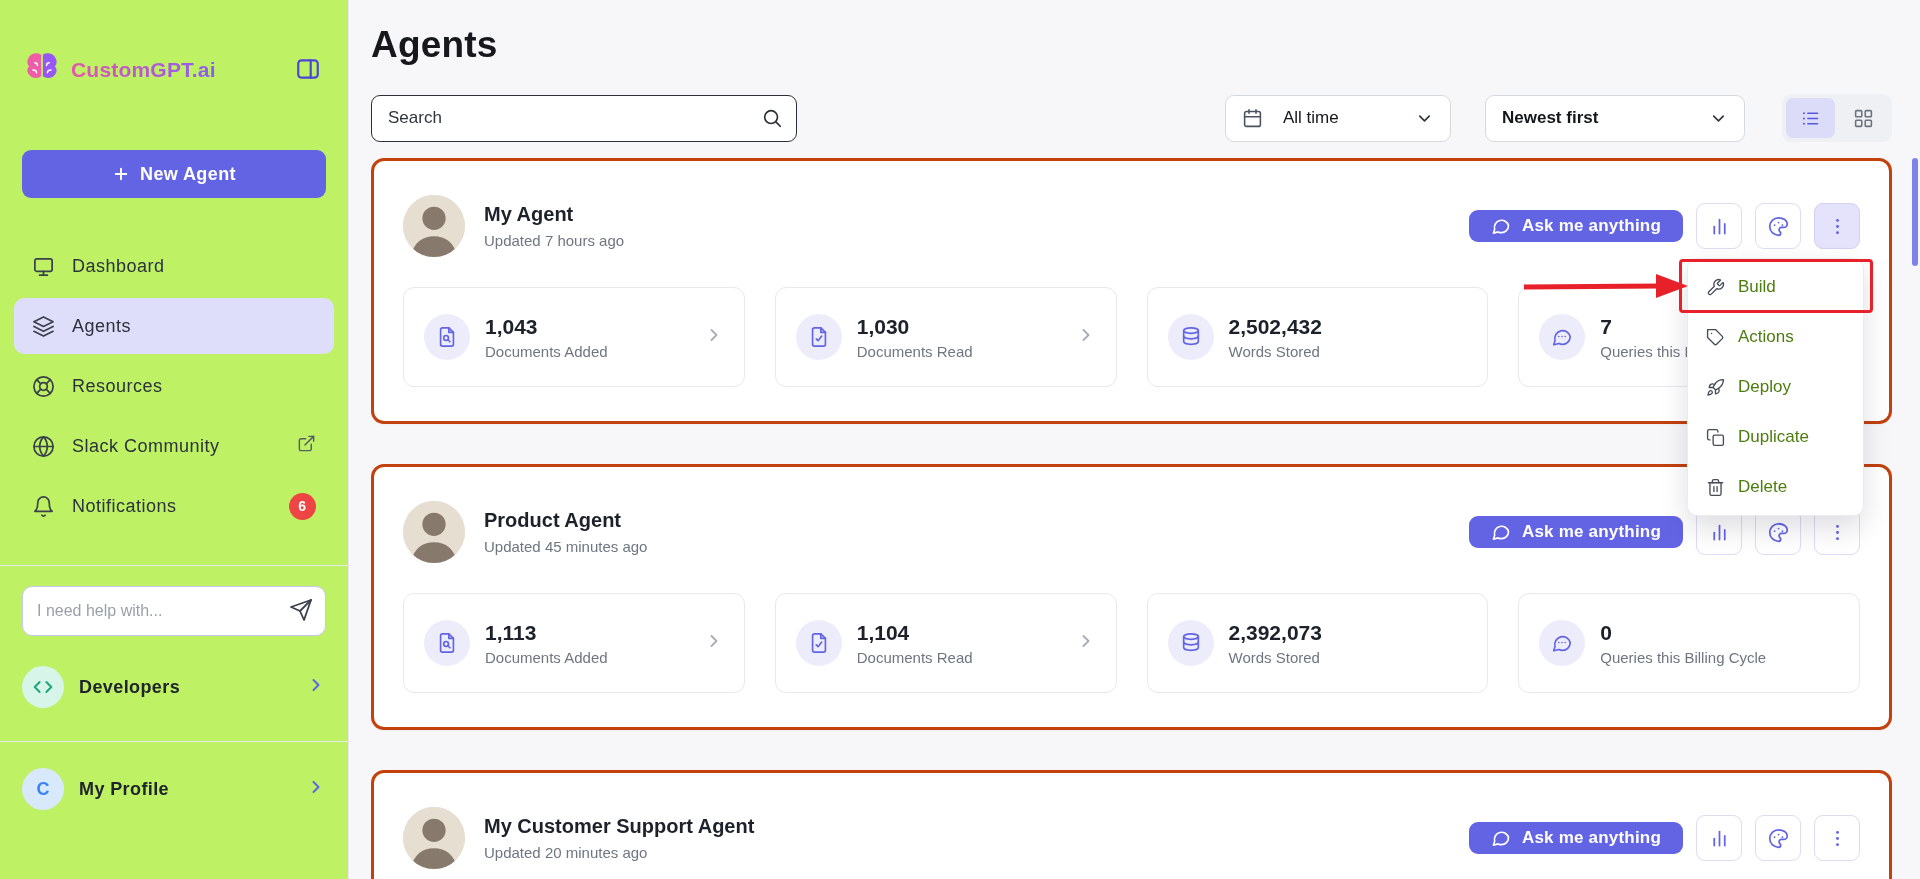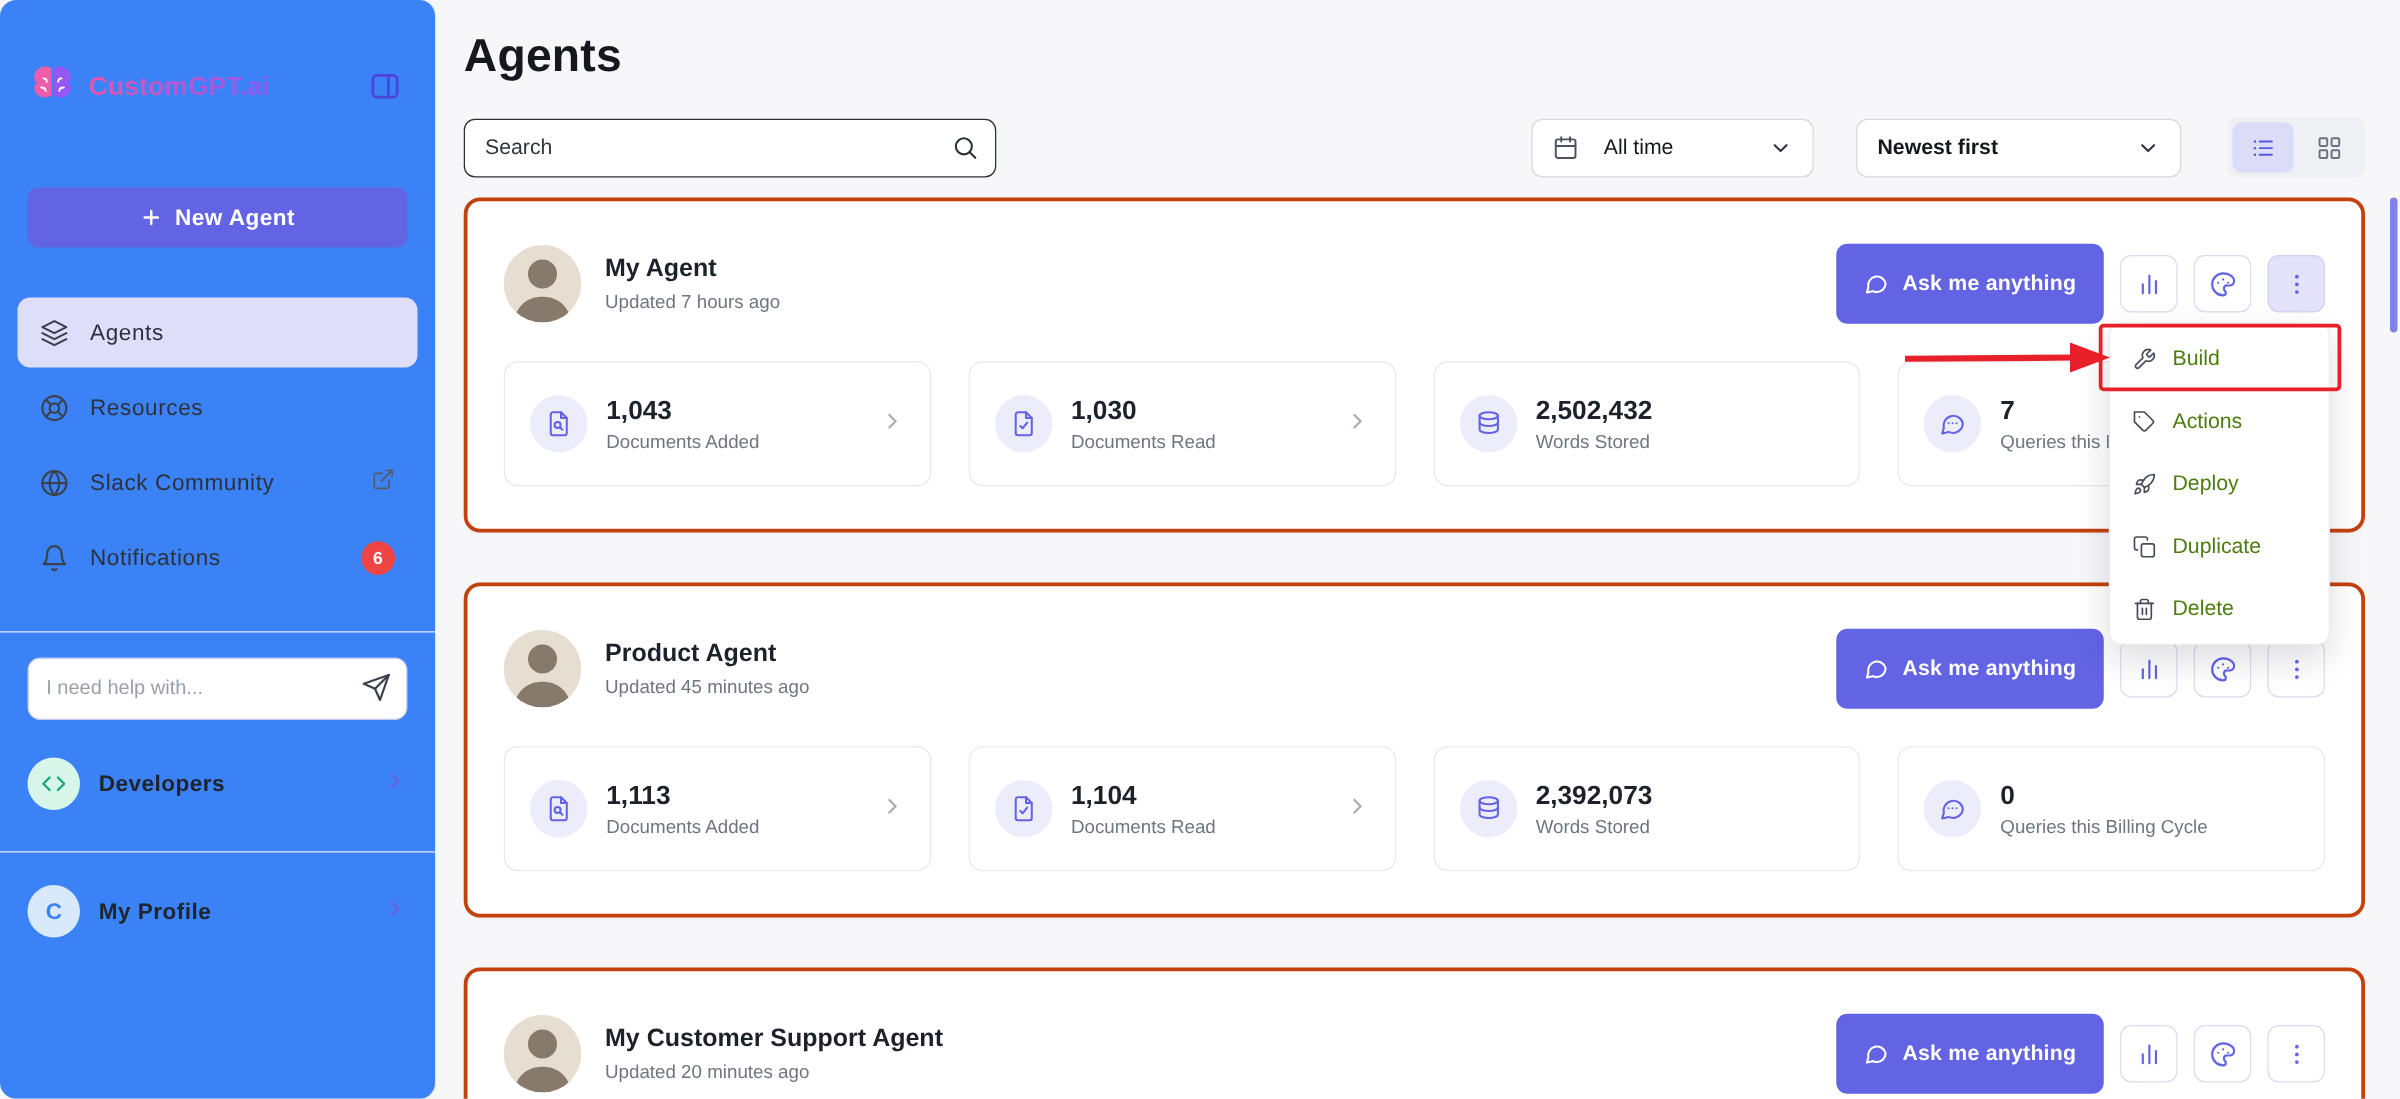--- a/index.html
+++ b/index.html
@@ -2,21 +2,21 @@
 <html><head>
 <meta charset="utf-8">
 <style>
   * { margin:0; padding:0; box-sizing:border-box; }
   html,body { width:1920px; height:879px; overflow:hidden; }
   body { font-family:"Liberation Sans","DejaVu Sans",sans-serif; background:#f7f7f9; color:#1f2430; }
   .app { display:flex; width:1920px; height:879px; position:relative; }
   svg.i { fill:none; stroke:currentColor; stroke-width:1.8; stroke-linecap:round; stroke-linejoin:round; }
 
   
-  .sidebar { width:349px; min-width:349px; background:#3b82f6; border-right:1px solid #e8e8ec; display:flex; flex-direction:column; position:relative; z-index:5;border-radius:13px; }
+  .sidebar { width:349px; min-width:349px; background:#bef264; border-right:1px solid #e8e8ec; display:flex; flex-direction:column; position:relative; z-index:5; }
   .logo-row { display:flex; align-items:center; justify-content:space-between; padding:50px 26px 0 22px; }
   .logo { display:flex; align-items:center; gap:9px; cursor:pointer; }
   .logo svg { width:40px; height:40px; }
   .logo-text { font-size:21px; font-weight:800; background:linear-gradient(90deg,#e455ae,#8b5cf6); -webkit-background-clip:text; background-clip:text; color:transparent; letter-spacing:.2px; }
   .panel-toggle { background:none; border:none; color:#4c45d8; width:28px; height:28px; cursor:pointer; padding:0; }
   .panel-toggle svg { width:26px; height:26px; stroke-width:2; }
   .new-agent { margin:60px 22px 0; height:48px; border:none; border-radius:9px; background:#6264e4; color:#fff; font-size:18px; font-weight:700; display:flex; align-items:center; justify-content:center; gap:10px; cursor:pointer; letter-spacing:.4px; font-family:inherit; }
   .new-agent svg { width:18px; height:18px; stroke-width:2.6; }
   .nav { margin-top:40px; padding:0 14px; display:flex; flex-direction:column; gap:4px; }
   .nav-item { display:flex; align-items:center; gap:17px; height:56px; padding:0 18px; border-radius:10px; font-size:18px; color:#2c313c; letter-spacing:.5px; cursor:pointer; }
@@ -63,21 +63,21 @@
 
   
   .agent-card { background:#fff; border:3px solid #c2410c; border-radius:13px; padding:34px 29px; margin-bottom:40px; box-shadow:0 1px 2px rgba(20,20,40,.04); }
   .card-header { display:flex; align-items:center; }
   .avatar { width:62px; height:62px; border-radius:50%; background:#e9e2d8; overflow:hidden; flex:none; }
   .avatar svg { width:100%; height:100%; }
   .agent-info { margin-left:19px; }
   .agent-name { font-size:20px; font-weight:700; color:#1d212a; }
   .agent-updated { font-size:15px; color:#6f7680; margin-top:6px; }
   .card-actions { margin-left:auto; display:flex; align-items:center; gap:13px; }
-  .ask-btn { height:64px; padding:0 22px; border:none; border-radius:9px; background:#6264e4; color:#fff; font-size:17px; font-weight:600; display:flex; align-items:center; gap:11px; cursor:pointer; letter-spacing:.2px; font-family:inherit; }
+  .ask-btn { height:32px; padding:0 22px; border:none; border-radius:9px; background:#6264e4; color:#fff; font-size:17px; font-weight:600; display:flex; align-items:center; gap:11px; cursor:pointer; letter-spacing:.2px; font-family:inherit; }
   .ask-btn svg { width:20px; height:20px; stroke-width:2; }
   .icon-btn { width:46px; height:46px; border:1px solid #dcdcf2; border-radius:9px; background:#fff; color:#6264e4; display:flex; align-items:center; justify-content:center; cursor:pointer; }
   .icon-btn svg { width:21px; height:21px; stroke-width:2; }
   .icon-btn.on { background:#e4e3fb; border-color:#d2d1f4; }
   .stats-row { display:flex; gap:30px; margin-top:30px; }
   .stat-card { flex:1; border:1px solid #e8e9ec; border-radius:11px; padding:26px 20px; display:flex; align-items:center; gap:15px; background:#fff; cursor:pointer; }
   .stat-ic { width:46px; height:46px; border-radius:50%; background:#edecfb; color:#6264e4; display:flex; align-items:center; justify-content:center; flex:none; }
   .stat-ic svg { width:22px; height:22px; }
   .stat-value { font-size:21px; font-weight:700; color:#1d212a; }
   .stat-label { font-size:15px; color:#6f7680; margin-top:4px; white-space:nowrap; }
@@ -122,20 +122,28 @@
 
     <button class="new-agent">
       <svg class="i" viewBox="0 0 24 24">
           <line x1="12" y1="5" x2="12" y2="19"></line>
           <line x1="5" y1="12" x2="19" y2="12"></line>
         </svg>
       <span>New Agent</span>
     </button>
 
     <nav class="nav">
+      <div class="nav-item">
+        <svg class="i nv" viewBox="0 0 24 24">
+            <rect x="3" y="4" width="18" height="13" rx="2"></rect>
+            <line x1="12" y1="17" x2="12" y2="21"></line>
+            <line x1="8" y1="21" x2="16" y2="21"></line>
+          </svg>
+        <span>Dashboard</span>
+      </div>
       <div class="nav-item active">
         <svg class="i nv" viewBox="0 0 24 24">
             <polygon points="12 2 22 7 12 12 2 7"></polygon>
             <polyline points="2 12 12 17 22 12"></polyline>
             <polyline points="2 17 12 22 22 17"></polyline>
           </svg>
         <span>Agents</span>
       </div>
       <div class="nav-item">
         <svg class="i nv" viewBox="0 0 24 24">

